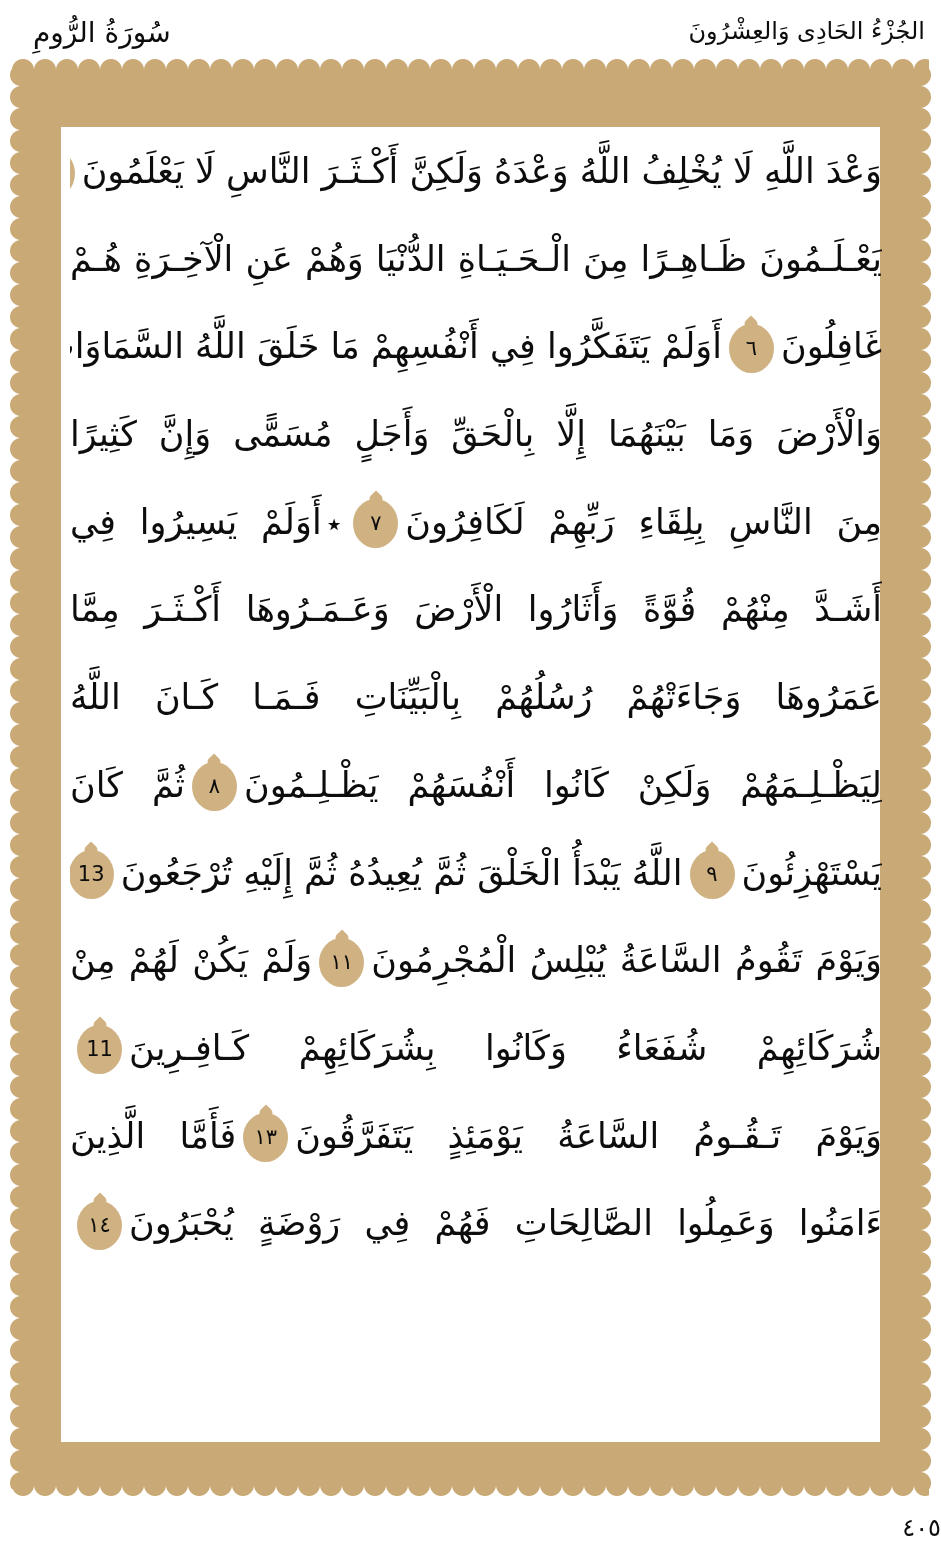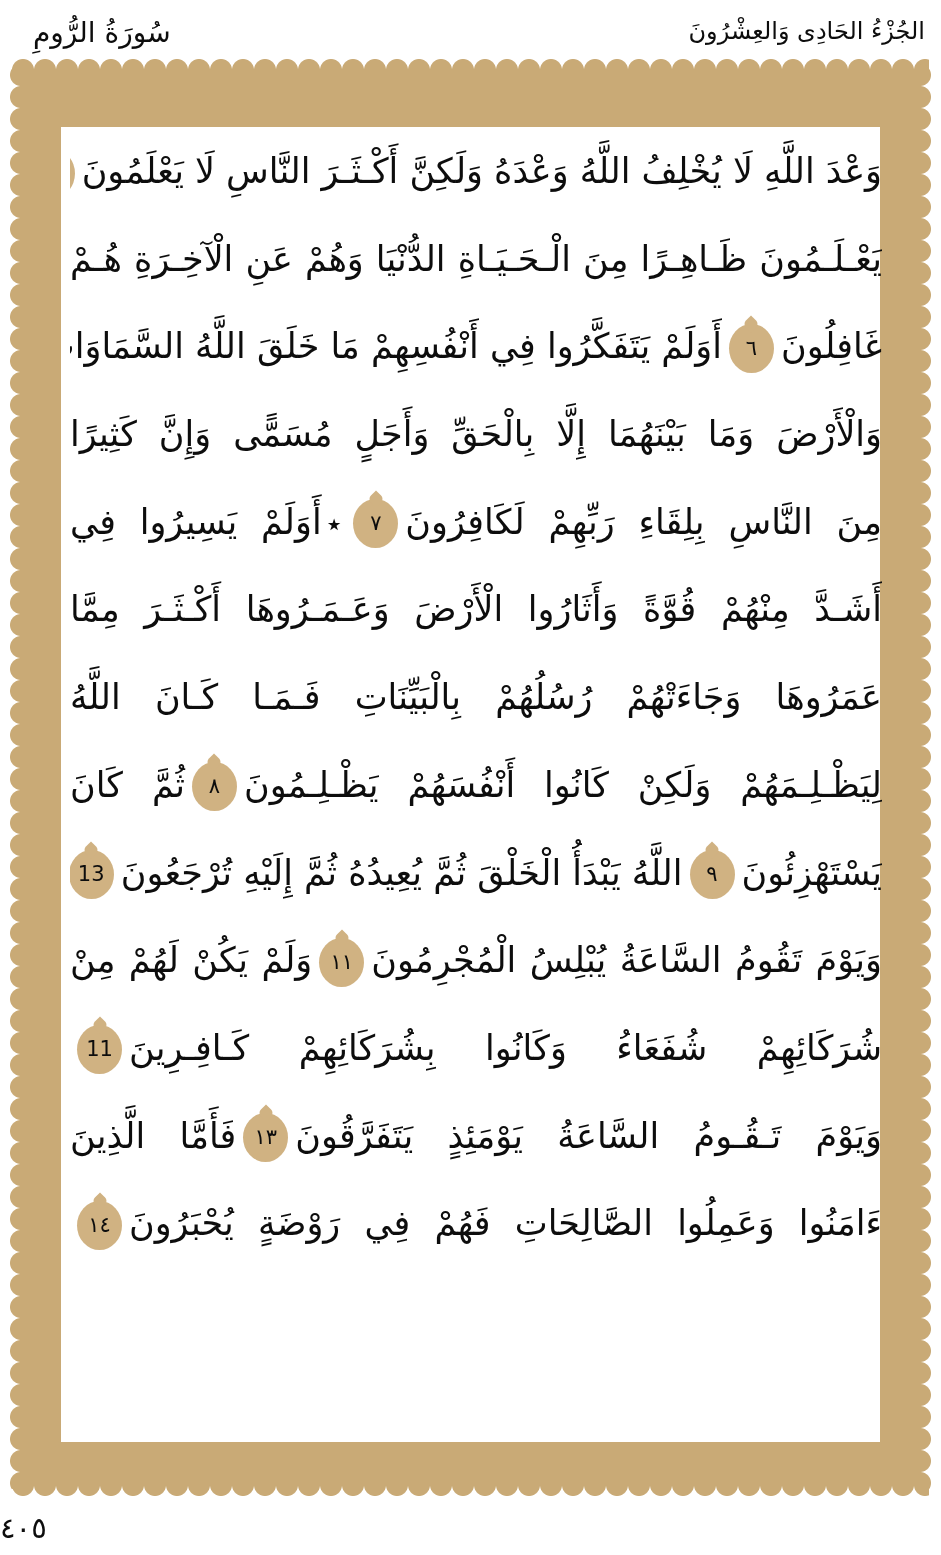--- a/index.html
+++ b/index.html
@@ -101,22 +101,22 @@
   .hizb-star {
     display: inline-block;
     font-size: 27px; vertical-align: middle;
     margin: 0 5px;
     line-height: 1;
   }
 
   
   .page-number {
     position: absolute; left: 0; right: 0; bottom: 4px;
-    text-align: left;
-    font-size: 29px; line-height: 46px;
+    text-align: right;
+    font-size: 24px; line-height: 46px;
     color: var(--text);
   }
 </style>
 </head>
 <body>
 
 <div class="header-juz">الجُزْءُ الحَادِى وَالعِشْرُونَ</div>
 <div class="header-surah">سُورَةُ الرُّومِ</div>
 
 <div class="scallop scallop-top"></div>

